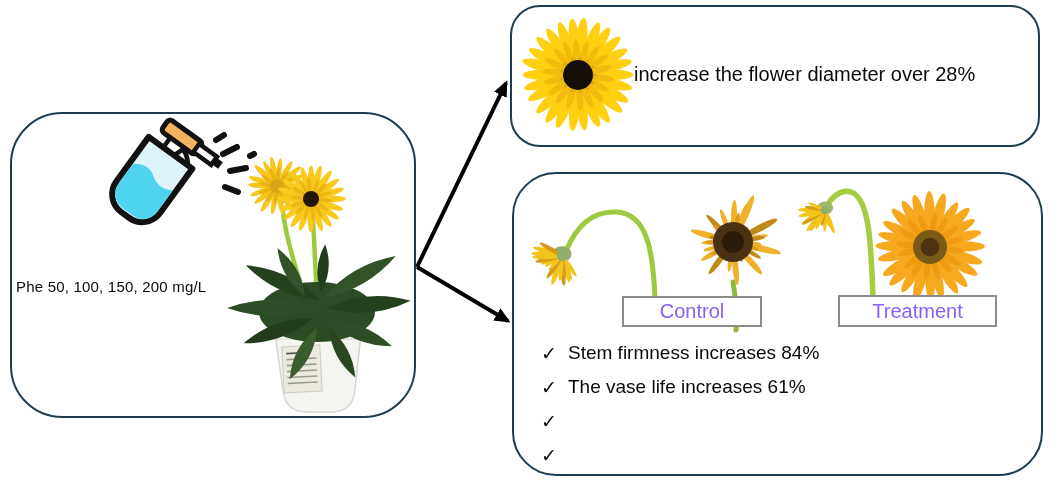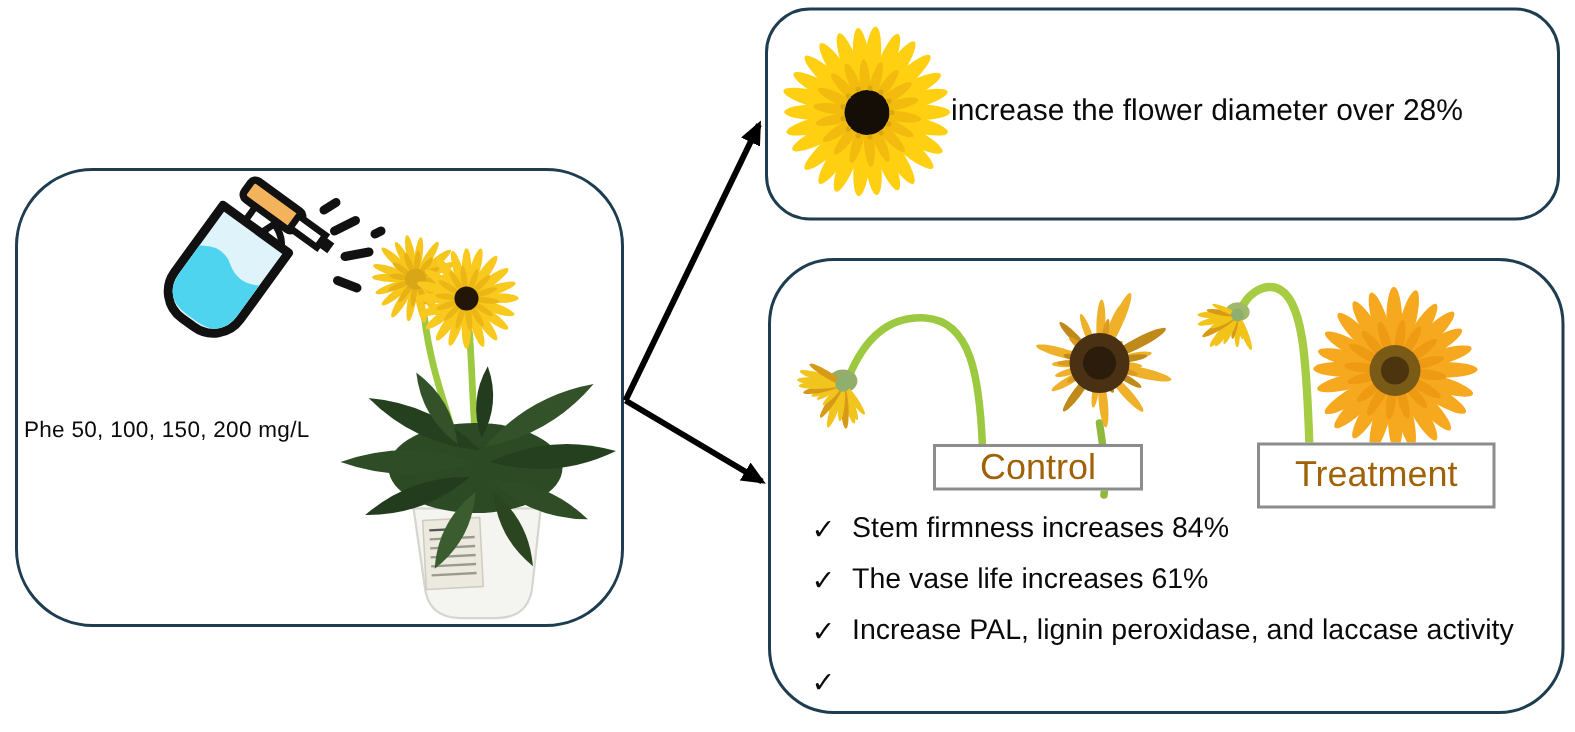--- a/index.html
+++ b/index.html
@@ -13,24 +13,24 @@
   }
   .panel{position:absolute;background:#ffffff;border:2.5px solid var(--panel-border);box-sizing:border-box;}
   #left-panel{left:10px;top:112px;width:406px;height:306px;border-radius:52px;}
   #top-panel{left:510px;top:5px;width:530px;height:142px;border-radius:30px;}
   #bottom-panel{left:512px;top:172px;width:531px;height:304px;border-radius:44px;}
   .abs{position:absolute;}
   #phe-label{left:16px;top:254px;font-size:15px;letter-spacing:0.2px;white-space:nowrap;margin-top:24px;}
   #flower-diameter-text{left:634px;top:63px;font-size:20px;white-space:nowrap;text-align:center;}
   .group-label{
     position:absolute;border:2px solid var(--label-border);background:#ffffff;
-    display:flex;align-items:center;justify-content:center;font-size:24px;color:#a16207;box-sizing:border-box;
+    display:flex;align-items:center;justify-content:center;font-size:20px;color:#8b5cf6;box-sizing:border-box;
   }
   #control-label{left:622px;top:296px;width:140px;height:31px;}
-  #treatment-label{left:838px;top:295px;width:159px;height:44px;}
+  #treatment-label{left:838px;top:295px;width:159px;height:32px;}
   #findings-list{left:541px;top:336px;width:497px;}
   .finding{display:flex;align-items:center;height:34px;font-size:19px;white-space:nowrap;}
   .check{width:27px;flex:0 0 27px;font-size:19px;}
   svg.layer{position:absolute;overflow:visible;}
 </style>
 </head>
 <body>
 
 <div class="canvas">
 
@@ -347,20 +347,19 @@
     <div class="finding">
       <span class="check">✓</span>
       <span>Stem firmness increases 84%</span>
     </div>
     <div class="finding">
       <span class="check">✓</span>
       <span>The vase life increases 61%</span>
     </div>
     <div class="finding">
       <span class="check">✓</span>
-      <span>Increase PAL, lignin peroxidase, and laccase activity</span>
     </div>
     <div class="finding">
       <span class="check">✓</span>
     </div>
   </div>
 
 </div>
 
 </body></html>

